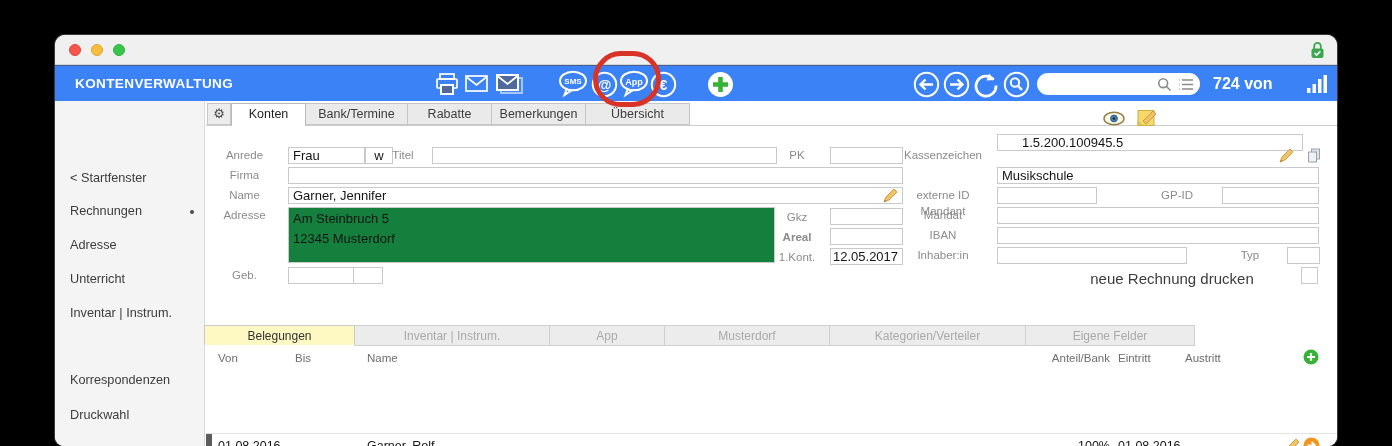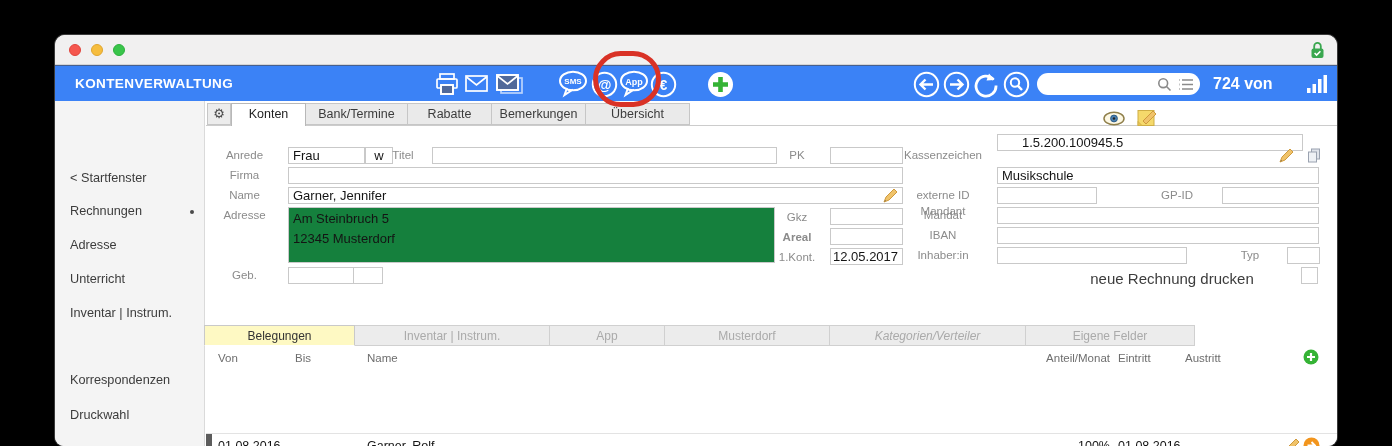--- a/index.html
+++ b/index.html
@@ -301,28 +301,28 @@
     <input class="fi" style="left: 82px; top: 166px; width: 66px;">
     <input class="fi" style="left: 147px; top: 166px; width: 30px;">
     <div class="flabel" style="left:845px; top:169px; width:242px; font-size:15px; color:#3c3c3c;">neue Rechnung drucken</div>
     <div class="fcheck" style="left:1095px; top:166px;"></div>
 
     <div class="btabs">
       <div class="btab active" style="width:151px;">Belegungen</div>
       <div class="btab" style="width:196px;">Inventar | Instrum.</div>
       <div class="btab" style="width:116px;">App</div>
       <div class="btab" style="width:166px;">Musterdorf</div>
-      <div class="btab" style="width:197px;font-style:italic;">Kategorien/Verteiler</div>
+      <div class="btab" style="width:197px;">Kategorien/Verteiler</div>
       <div class="btab" style="width:170px;">Eigene Felder</div>
     </div>
 
     <div class="th" style="left:12px;">Von</div>
     <div class="th" style="left:89px;">Bis</div>
     <div class="th" style="left:161px;">Name</div>
-    <div class="th" style="left:804px; width:100px; text-align:right;">Anteil/Monat</div>
+    <div class="th" style="left:804px; width:100px; text-align:right;">Anteil/Bank</div>
     <div class="th" style="left:912px;">Eintritt</div>
     <div class="th" style="left:979px;">Austritt</div>
     <span class="icon-btn" style="left:1097px; top:248px;">
       <svg width="16" height="16" viewBox="0 0 16 16">
         <circle cx="8" cy="8" r="7.5" fill="#35b335"></circle>
         <path d="M8 4 V12 M4 8 H12" stroke="#fff" stroke-width="2.2"></path>
       </svg>
     </span>
 
     <div class="row-sep"></div>

